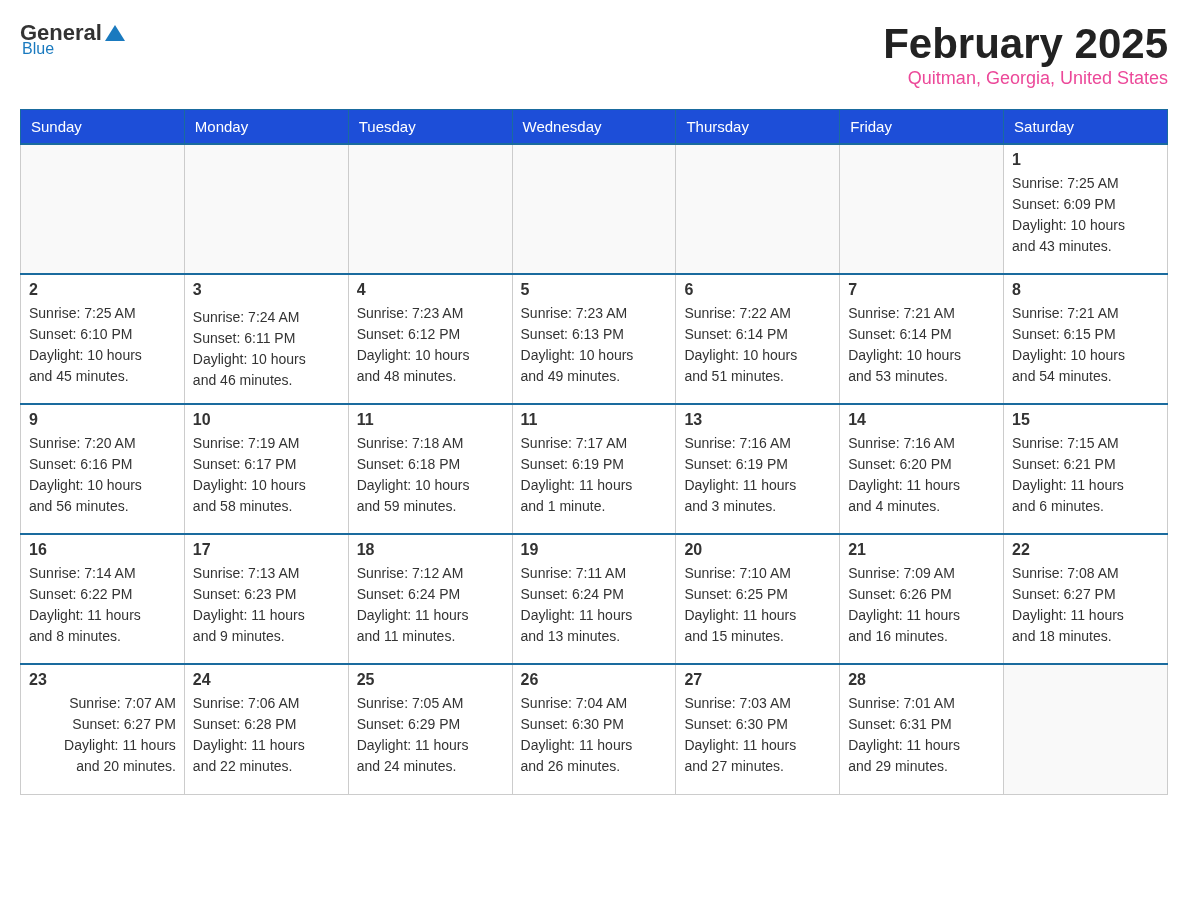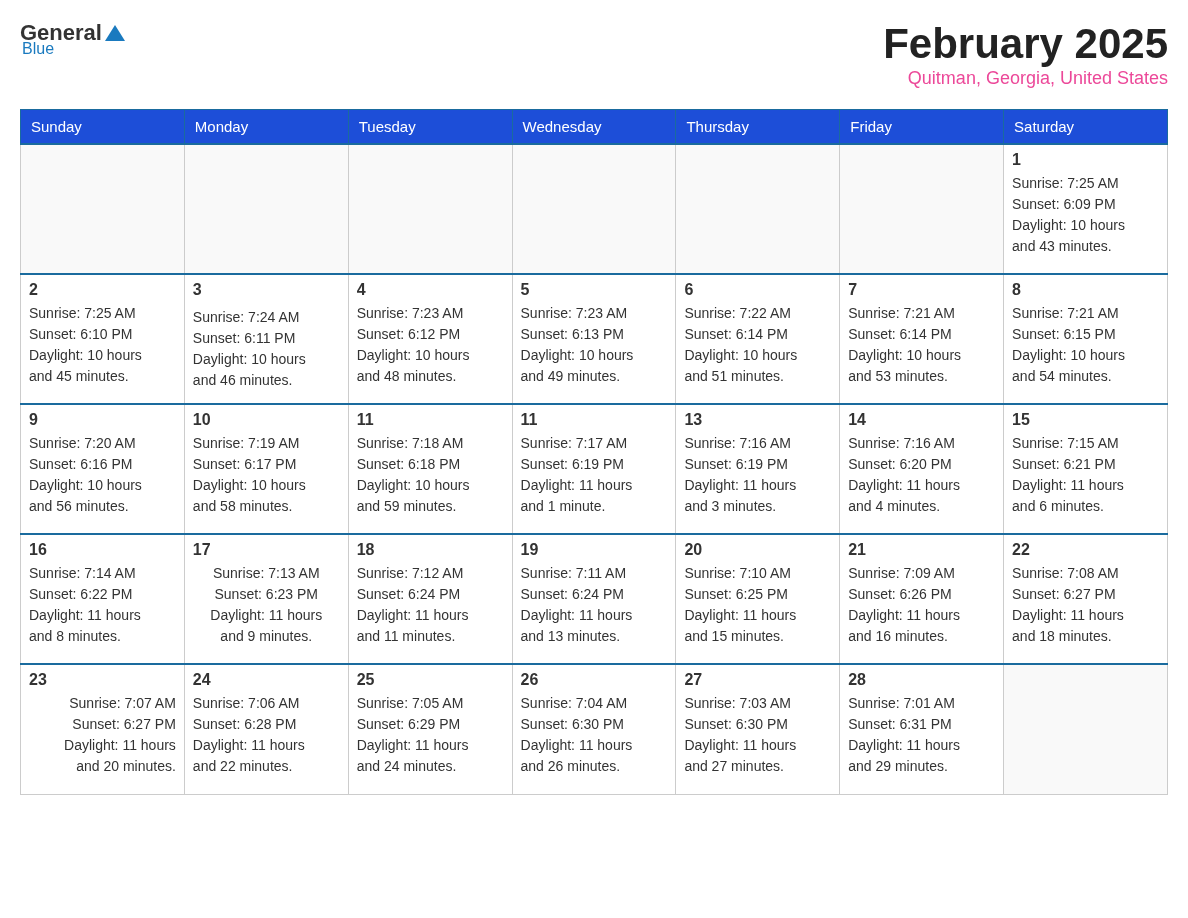--- a/index.html
+++ b/index.html
@@ -242,21 +242,21 @@
       <tr class="week-row">
         <td>
           <span class="day-num">16</span>
           <div class="day-info" style="white-space: pre-line;">Sunrise: 7:14 AM
 Sunset: 6:22 PM
 Daylight: 11 hours
 and 8 minutes.</div>
         </td>
         <td>
           <span class="day-num">17</span>
-          <div class="day-info" style="white-space: pre-line; text-align: center;">Sunrise: 7:13 AM
+          <div class="day-info" style="white-space: pre-line;">Sunrise: 7:13 AM
 Sunset: 6:23 PM
 Daylight: 11 hours
 and 9 minutes.</div>
         </td>
         <td>
           <span class="day-num">18</span>
           <div class="day-info" style="white-space: pre-line;">Sunrise: 7:12 AM
 Sunset: 6:24 PM
 Daylight: 11 hours
 and 11 minutes.</div>

